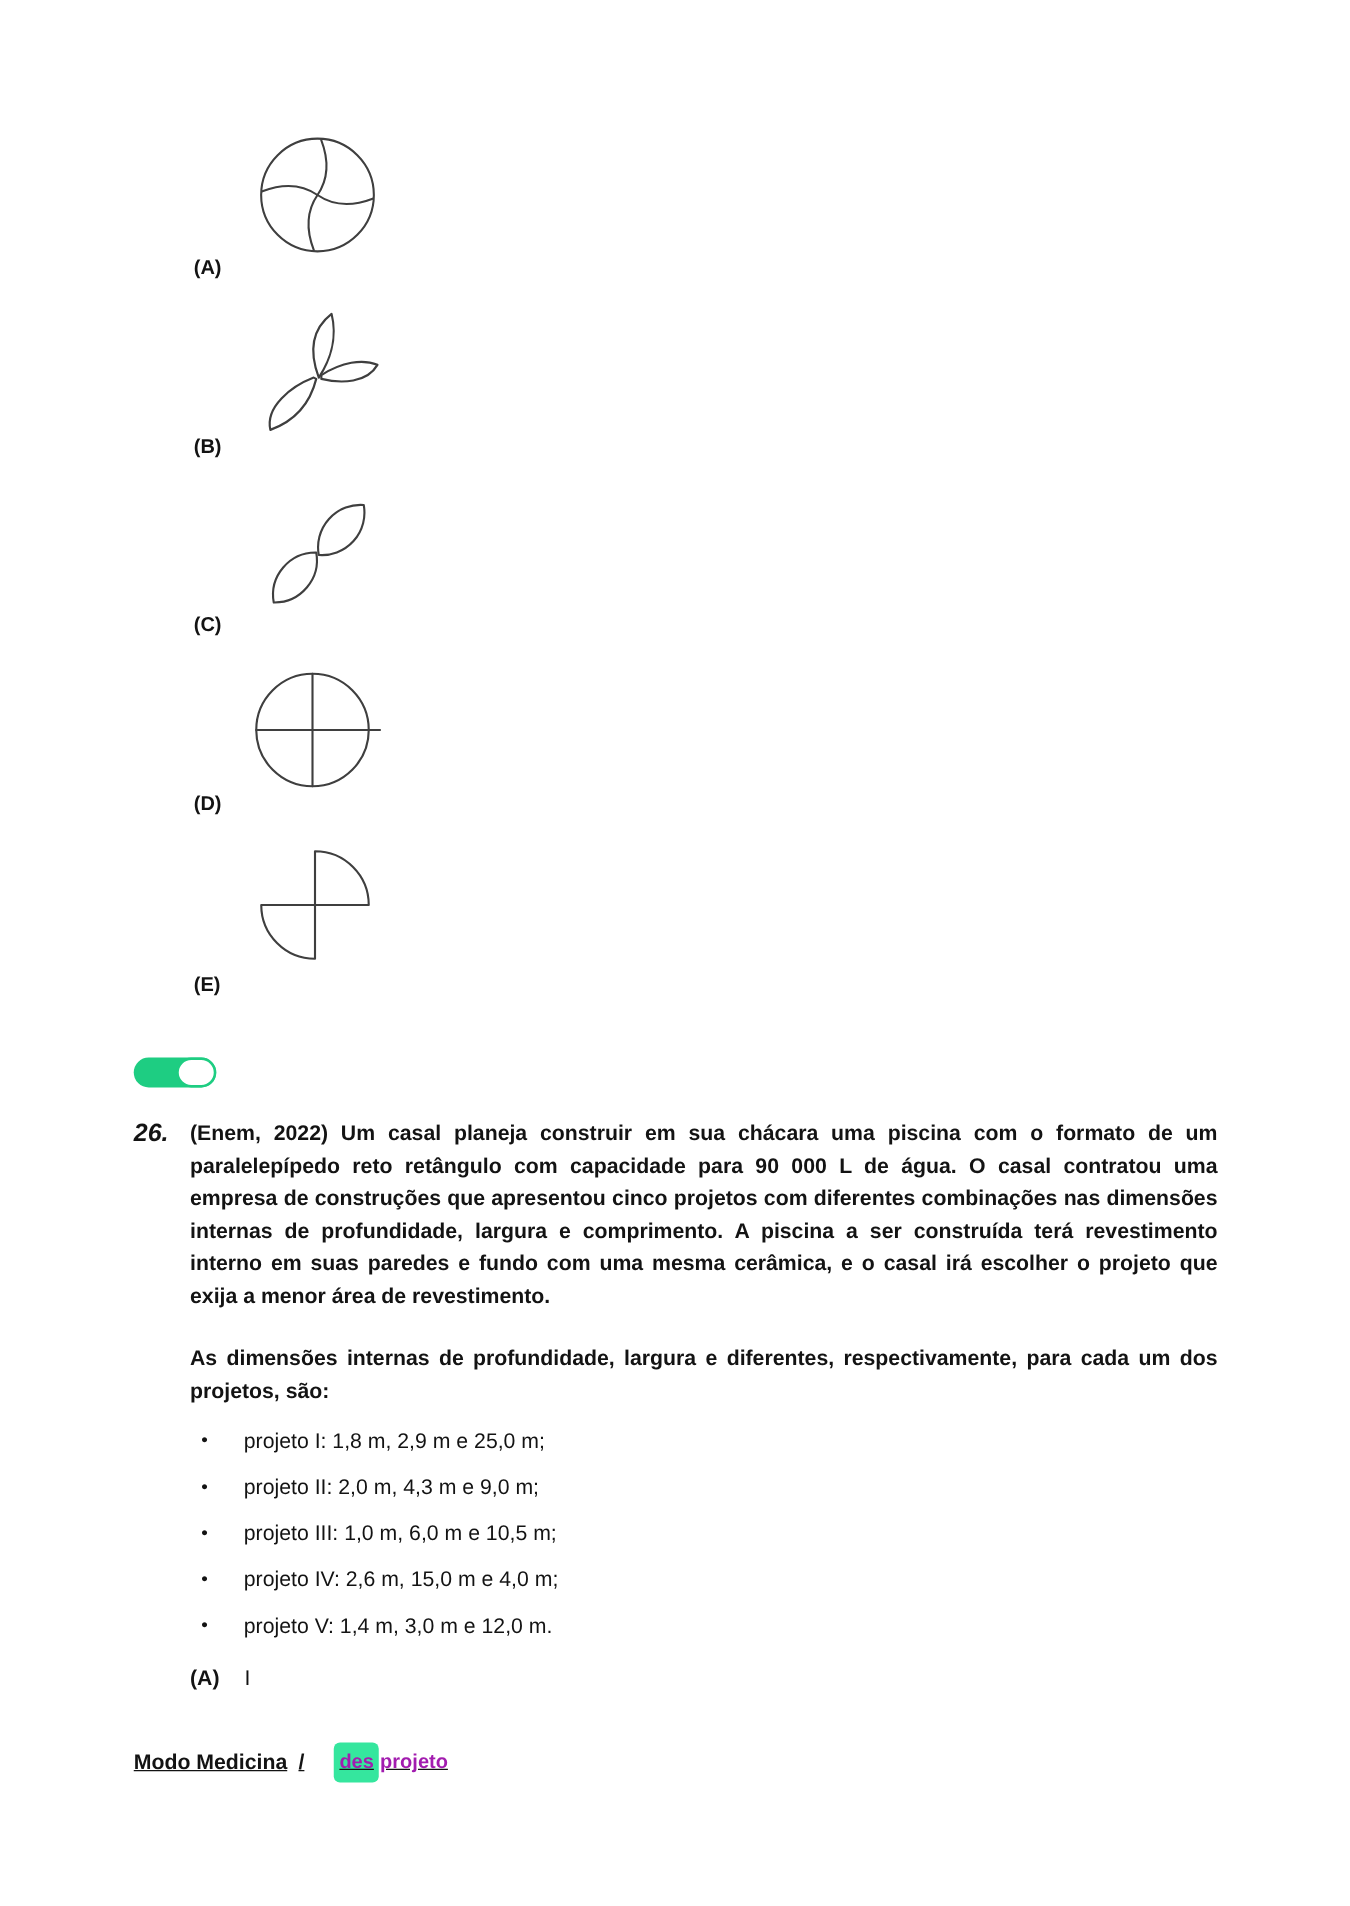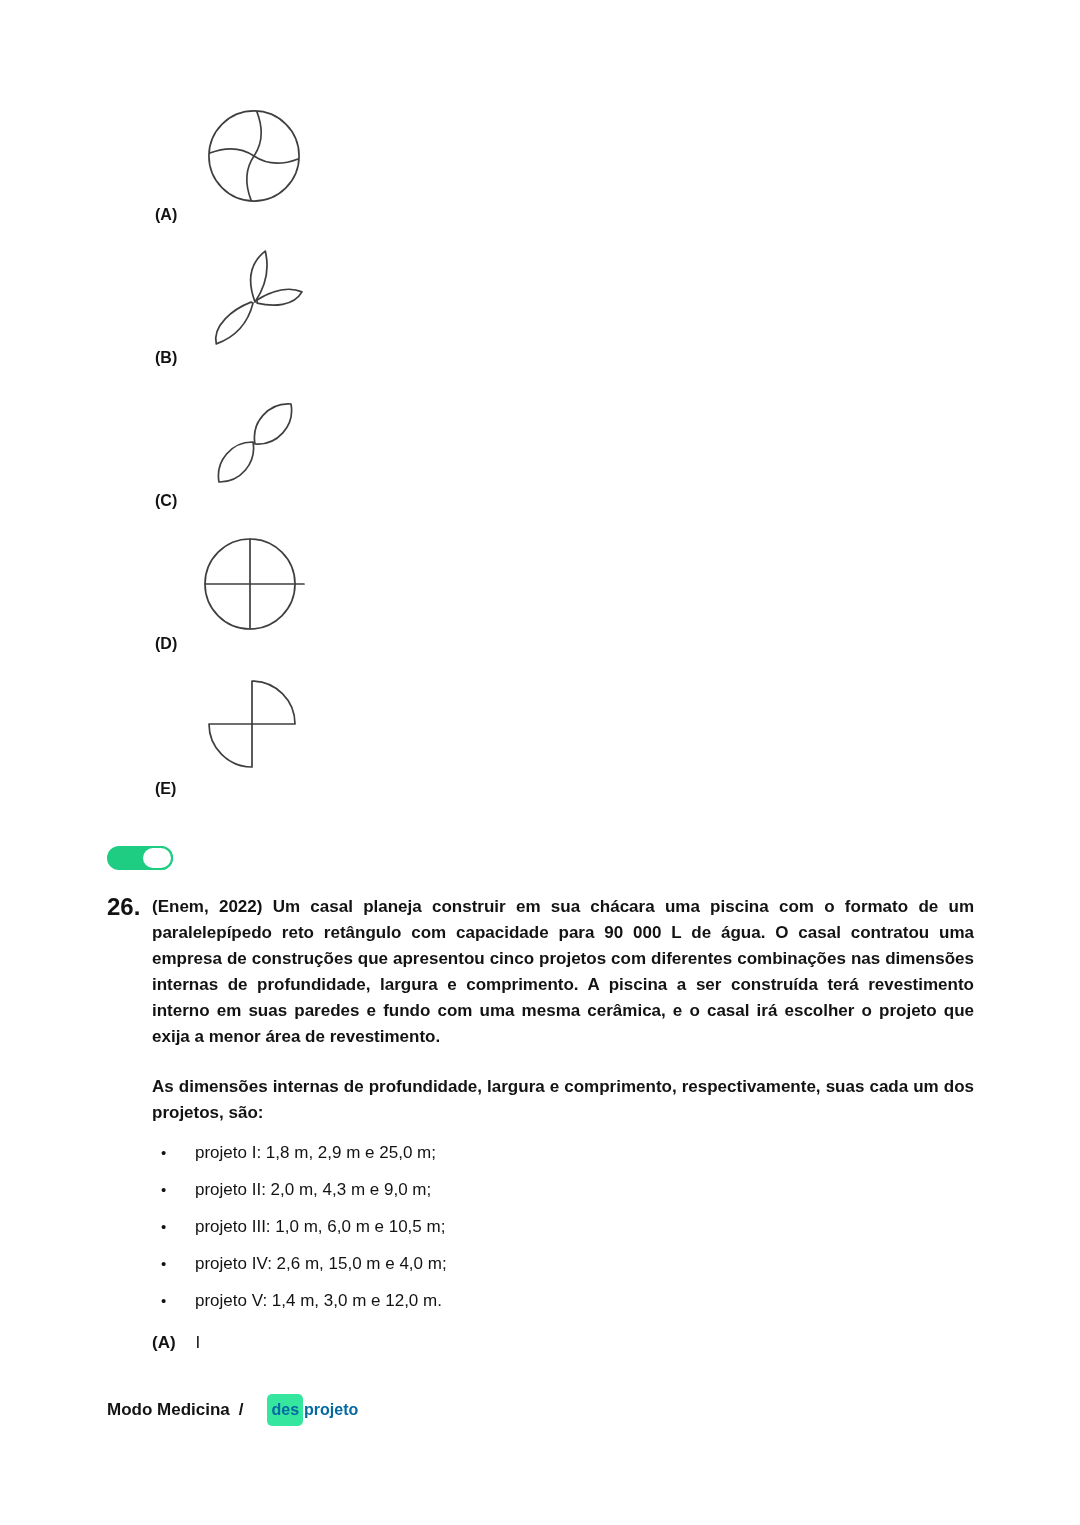--- a/index.html
+++ b/index.html
@@ -17,35 +17,35 @@
   .abs{position:absolute;}
   .fig svg{display:block;}
   .fig path,.fig circle,.fig line{stroke:#3f3f3f;stroke-width:1.7;fill:none;stroke-linejoin:round;stroke-linecap:round;}
   .opt-label{font-weight:bold;font-size:16px;line-height:20px;}
   
   .toggle{width:66px;height:24px;}
   .toggle .track{position:absolute;left:0;top:0;width:66px;height:24px;border-radius:12px;background:#1ecd82;}
   .toggle .knob{position:absolute;right:0;top:0;width:32px;height:24px;border-radius:12px;background:#ffffff;border:2.5px solid #1ecd82;box-sizing:border-box;}
   
   .question{display:flex;width:867px;}
-  .qnum{width:45px;flex:0 0 45px;font-weight:bold;font-size:24px;}
+  .qnum{width:45px;flex:0 0 45px;font-weight:bold;font-size:20px;font-style:italic;}
   .qbody{flex:1;}
   .qbody p{margin:0 0 24px 0;text-align:justify;font-weight:bold;}
   .qbody p.tight{margin-bottom:14px;}
   ul.projects{list-style:none;margin:0 0 16px 0;padding:0;}
   ul.projects li{display:flex;margin:0 0 11px 0;}
   ul.projects .bullet{width:43px;flex:0 0 43px;padding-left:9px;box-sizing:border-box;font-size:15px;}
   .closing{margin:2px 0 15px 0;}
   .answer-line{display:flex;gap:20px;}
   .answer-line .alabel{font-weight:bold;}
   
-  .footer{display:flex;align-items:center;gap:9px;font-size:17px;}
+  .footer{display:flex;align-items:center;gap:9px;font-size:17px;text-decoration:underline;}
   .footer .brand{font-weight:bold;}
   .footer .sep{font-weight:bold;}
-  .logo{display:flex;align-items:center;font-size:16px;font-weight:800;color:#0369a1;margin-left:14px;}
+  .logo{display:flex;align-items:center;font-size:16px;font-weight:800;color:#a21caf;margin-left:14px;}
   .logo .tile{background:#35e69e;border-radius:5px;padding:3px 4px 3px 5px;margin-right:1px;}
 </style>
 </head>
 <body>
 
 <div class="page">
 
   <div class="fig abs" style="left:205px;top:107px;">
     <svg width="98" height="98" viewBox="0 0 100 100">
       <circle cx="50" cy="50" r="46"></circle>
@@ -93,21 +93,21 @@
 
   <div class="toggle abs" style="left:107px;top:846px;">
     <div class="track"></div>
     <div class="knob"></div>
   </div>
 
   <div class="question abs" style="left:107px;top:894px;">
     <div class="qnum">26.</div>
     <div class="qbody">
       <p>(Enem, 2022) Um casal planeja construir em sua chácara uma piscina com o formato de um paralelepípedo reto retângulo com capacidade para 90 000 L de água. O casal contratou uma empresa de construções que apresentou cinco projetos com diferentes combinações nas dimensões internas de profundidade, largura e comprimento. A piscina a ser construída terá revestimento interno em suas paredes e fundo com uma mesma cerâmica, e o casal irá escolher o projeto que exija a menor área de revestimento.</p>
-      <p class="tight">As dimensões internas de profundidade, largura e comprimento, respectivamente, suas cada um dos projetos, são:</p>
+      <p class="tight">As dimensões internas de profundidade, largura e diferentes, respectivamente, para cada um dos projetos, são:</p>
       <ul class="projects">
         <li>
           <span class="bullet">•</span>
           <span>projeto I: 1,8 m, 2,9 m e 25,0 m;</span>
         </li>
         <li>
           <span class="bullet">•</span>
           <span>projeto II: 2,0 m, 4,3 m e 9,0 m;</span>
         </li>
         <li>

